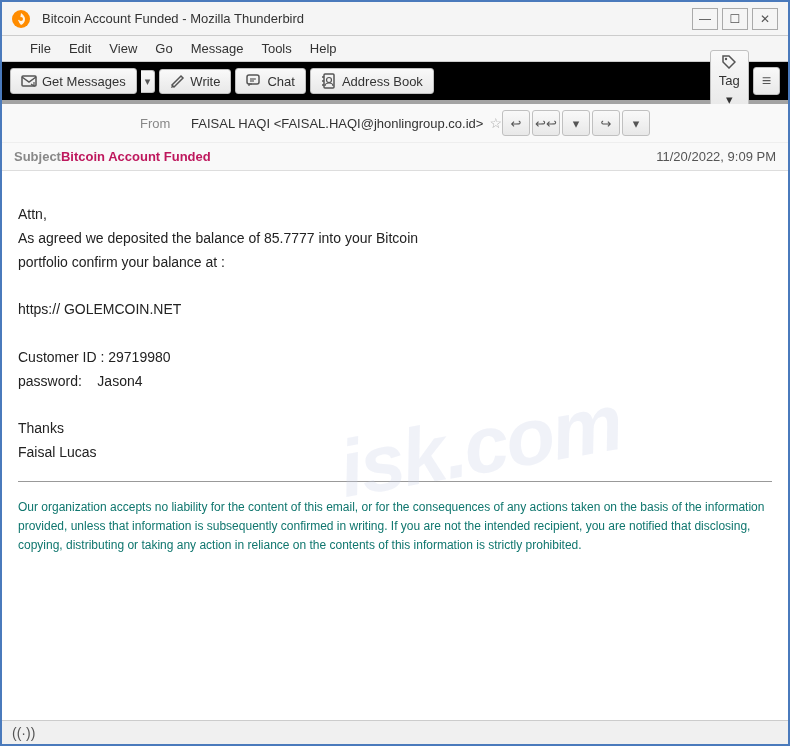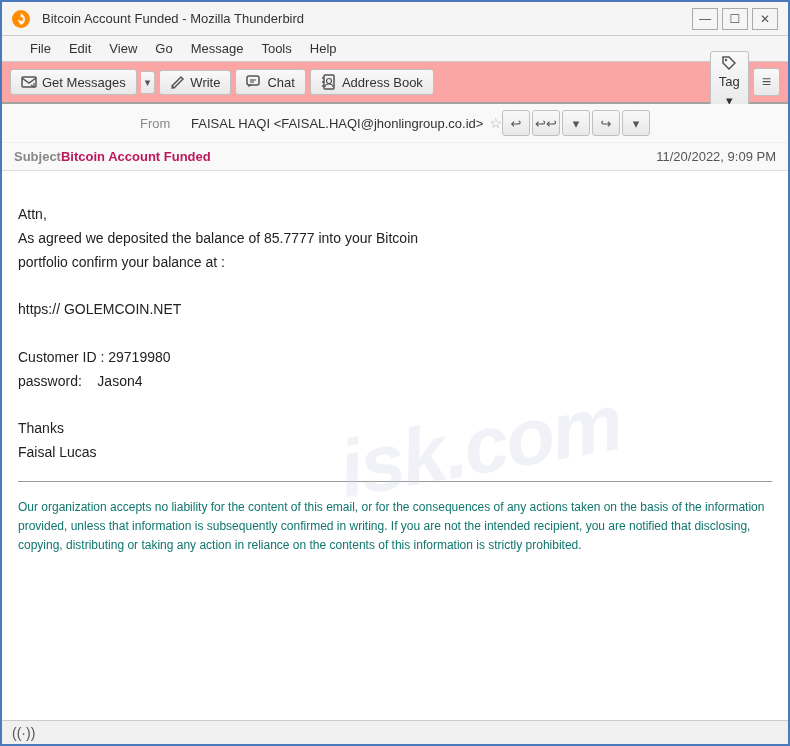--- a/index.html
+++ b/index.html
@@ -82,22 +82,22 @@
     .menu-item {
       padding: 3px 8px;
       font-size: 13px;
       color: #333;
       cursor: pointer;
       border-radius: 3px;
     }
 
     
     .toolbar {
-      background: #fca5a5;
-      border-bottom: 2px solid #a3a3a3;
+      background: #000000;
+      border-bottom: 4px solid #a3a3a3;
       display: flex;
       align-items: center;
       padding: 4px 8px;
       height: 42px;
       gap: 4px;
     }
     .toolbar-btn {
       display: flex;
       align-items: center;
       gap: 5px;

